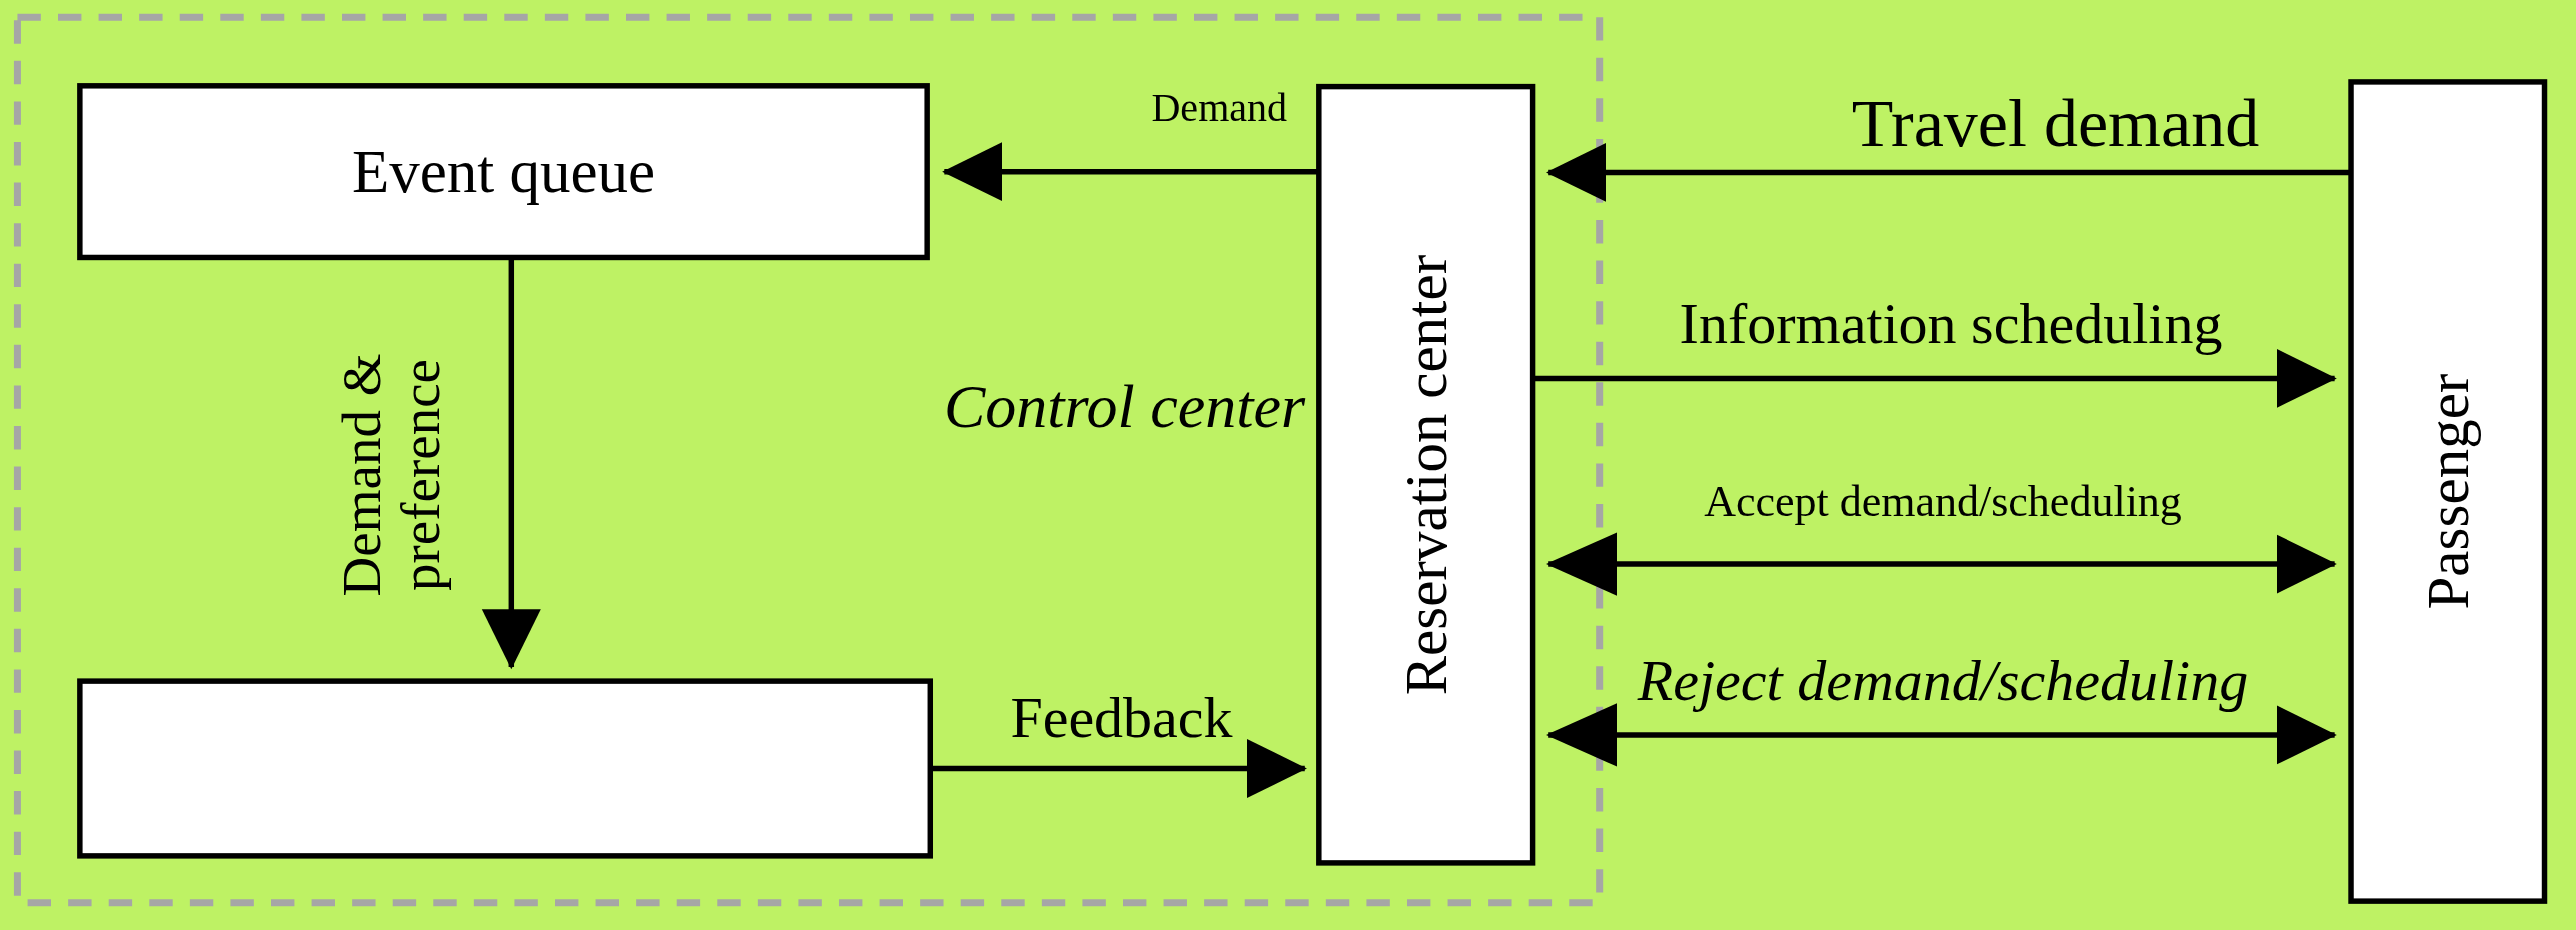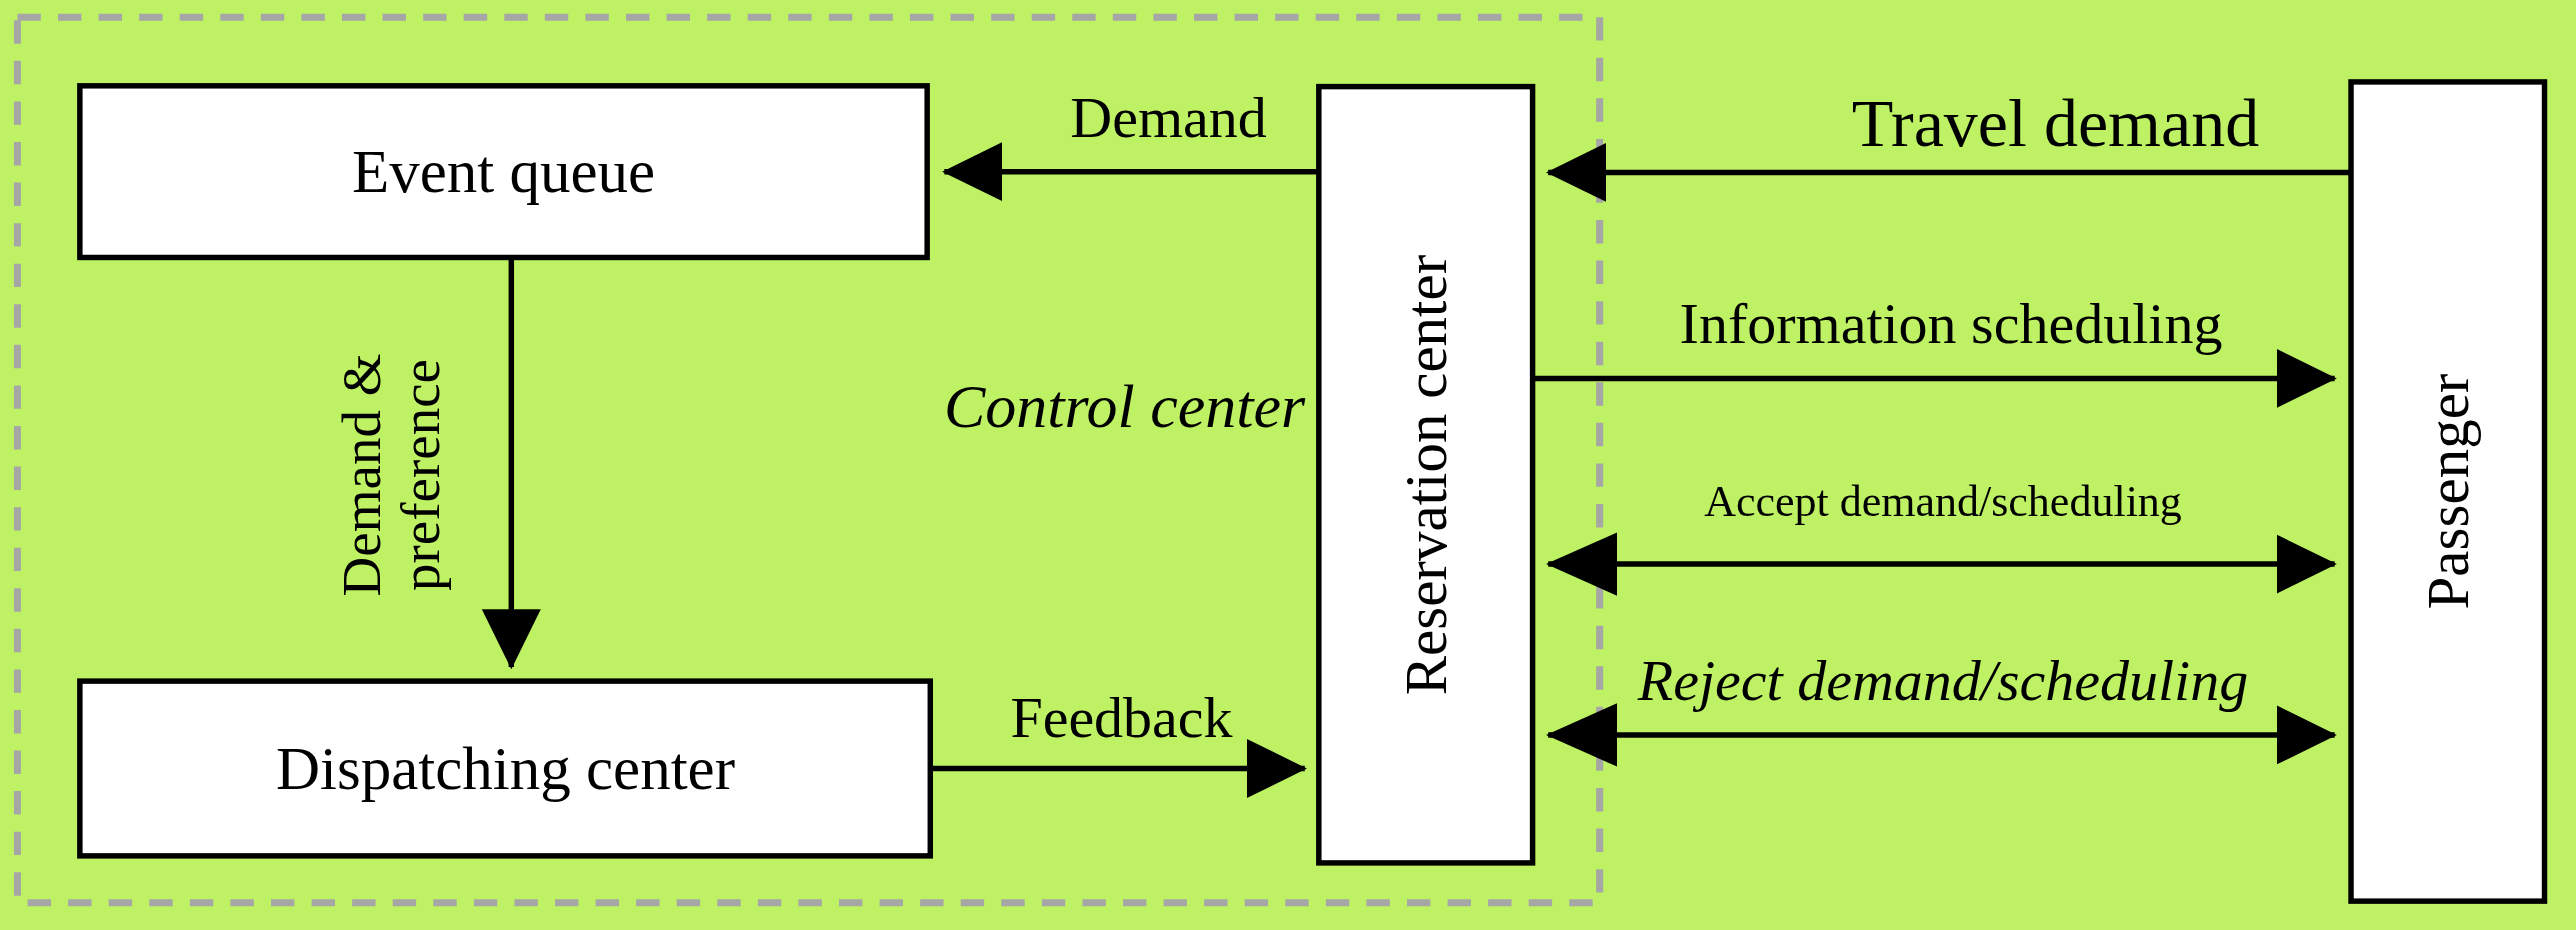--- a/index.html
+++ b/index.html
@@ -57,32 +57,31 @@
 
     <line x1="1966" y1="485" x2="2992" y2="485" stroke="#000" stroke-width="7" marker-end="url(#ah-big)"></line>
 
     <line x1="1984" y1="723" x2="2992" y2="723" stroke="#000" stroke-width="7" marker-start="url(#ah-start)" marker-end="url(#ah-big)"></line>
 
     <line x1="1984" y1="942" x2="2992" y2="942" stroke="#000" stroke-width="7" marker-start="url(#ah-start)" marker-end="url(#ah-big)"></line>
   </svg>
 
   <div class="box-label" style="left:80px;top:86px;width:847px;height:172px;font-size:61px;">Event queue</div>
 
-  <div class="box-label" style="left:80px;top:681px;width:851px;height:175px;font-size:61px;">Dispatching center</div>
 
   <div class="box-label vert-up" style="left:1319px;top:87px;width:214px;height:776px;font-size:59px;
               transform:rotate(-90deg);transform-origin:center;">Reservation center</div>
 
   <div class="box-label vert-up" style="left:2351px;top:82px;width:194px;height:819px;font-size:59px;
               transform:rotate(-90deg);transform-origin:center;">Passenger</div>
 
   <div class="box-label italic" style="left:944px;top:367px;width:484px;height:78px;font-size:62px;
               justify-content:flex-start;">Control center</div>
 
-  <div class="edge-label" style="left:985px;top:84px;width:367px;font-size:58px;">Demand</div>
+  <div class="edge-label" style="left:920px;top:84px;width:367px;font-size:40px;text-align:right;">Demand</div>
 
   <div class="edge-label" style="left:938px;top:684px;width:367px;font-size:58px;">Feedback</div>
 
   <div class="edge-label" style="left:1720px;top:84px;width:671px;font-size:68px;">Travel demand</div>
 
   <div class="edge-label" style="left:1553px;top:290px;width:796px;font-size:58px;">Information scheduling</div>
 
   <div class="edge-label" style="left:1541px;top:476px;width:804px;font-size:44px;">Accept demand/scheduling</div>
 
   <div class="edge-label" style="left:1541px;top:647px;width:804px;font-size:58px;font-style:italic;">Reject demand/scheduling</div>

